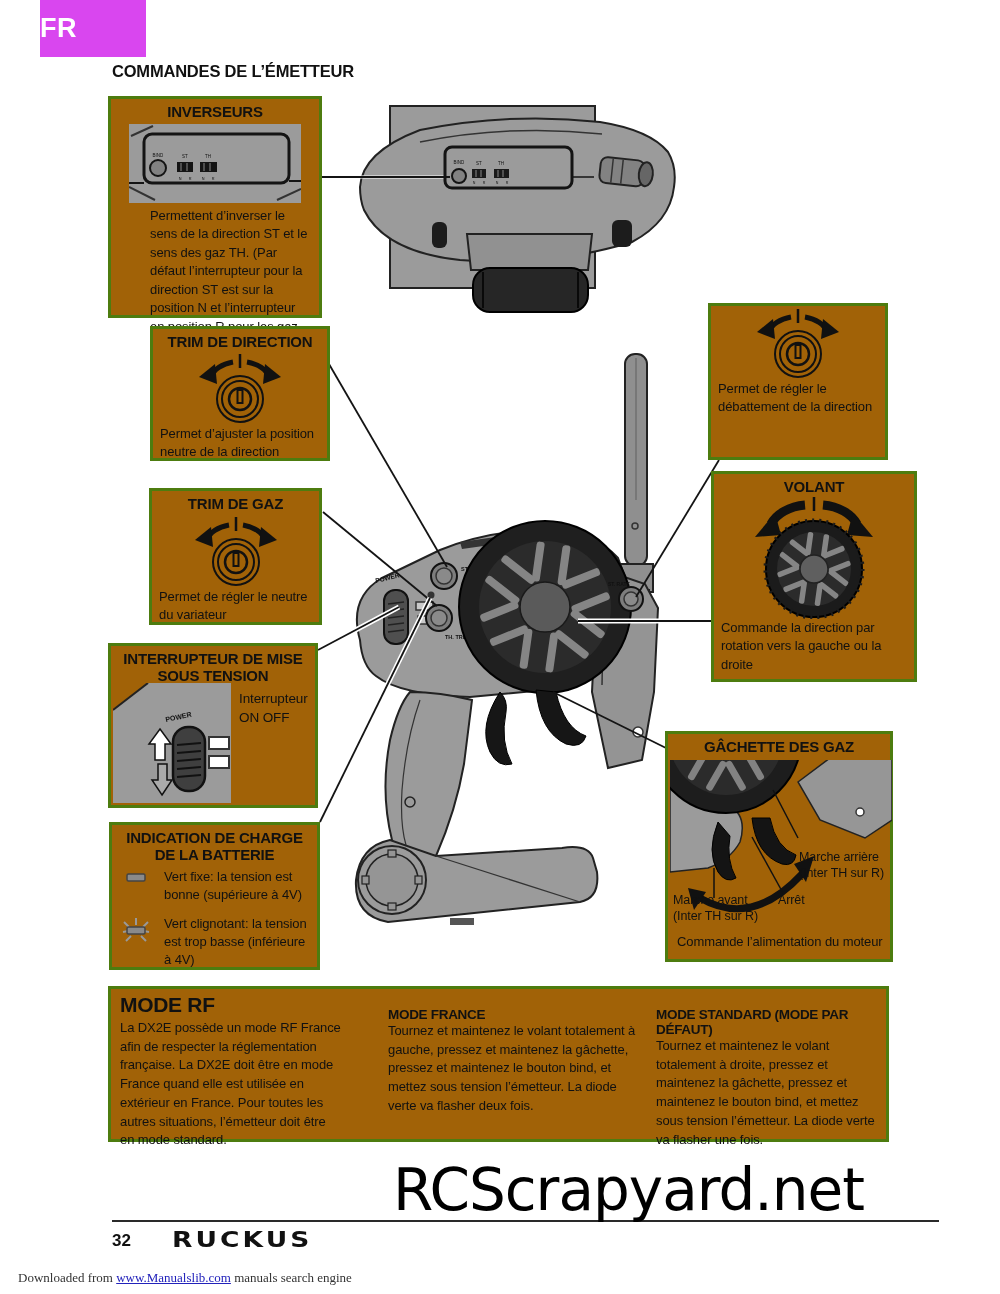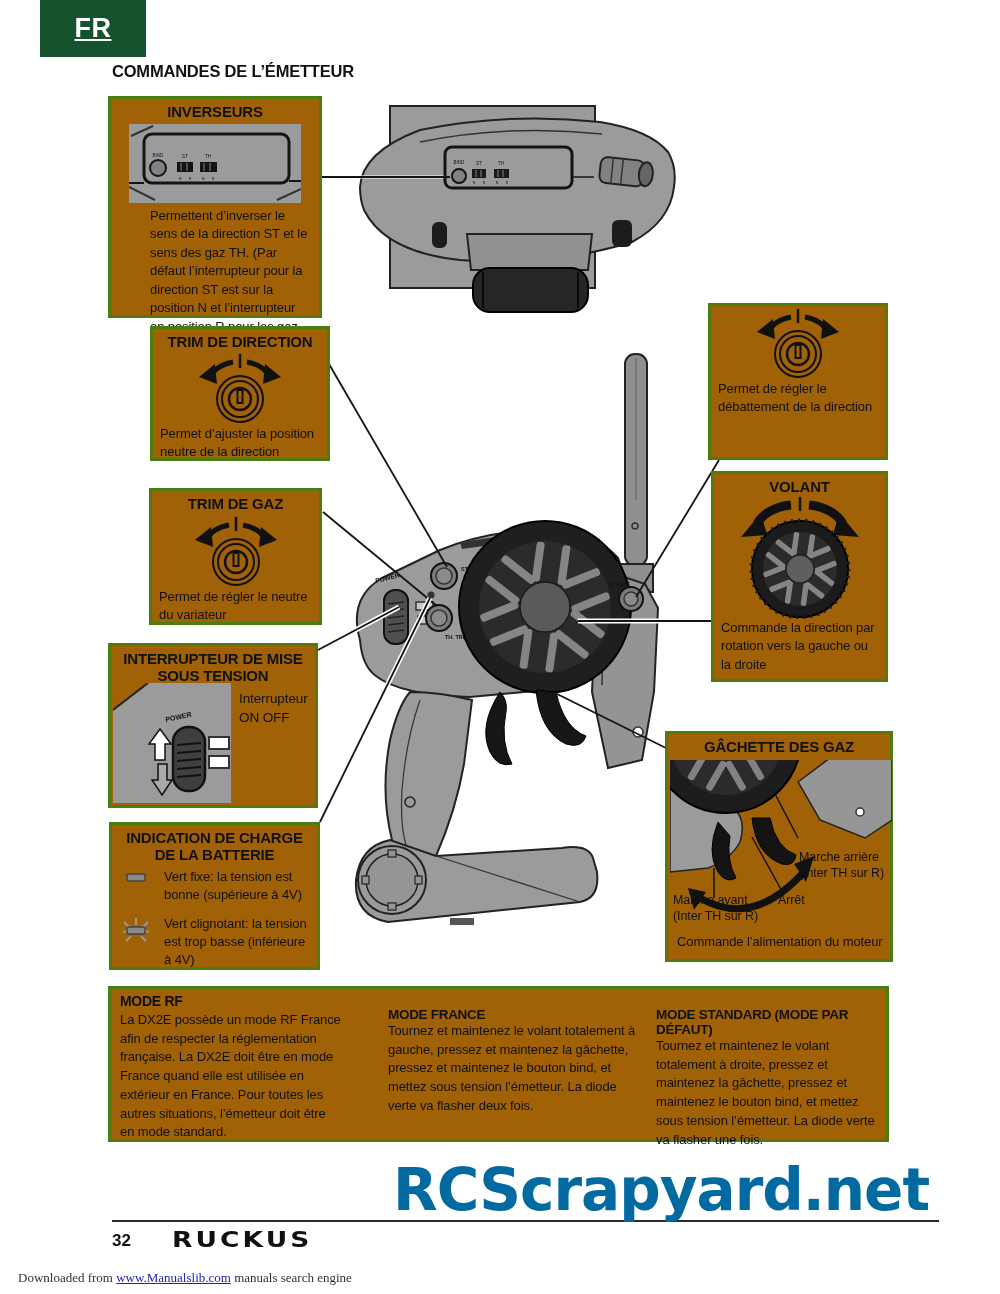--- a/index.html
+++ b/index.html
@@ -1,38 +1,38 @@
 <!DOCTYPE html>
 <html><head>
 <meta charset="utf-8">
 <style>
   html,body{margin:0;padding:0;background:#e8e8e8;}
   .page{position:relative;width:1000px;height:1294px;background:#ffffff;
         font-family:"Liberation Sans",sans-serif;color:#111;overflow:hidden;margin:0 auto;}
   .abs{position:absolute;}
   
-  .fr-tag{left:40px;top:0;width:106px;height:57px;background:#14532d;color:#fff;
-          display:flex;align-items:center;justify-content:center;font-weight:bold;font-size:27px;letter-spacing:.5px;text-decoration:underline;}
+  .fr-tag{left:40px;top:0;width:106px;height:57px;background:#d946ef;color:#fff;
+          display:flex;align-items:center;font-weight:bold;font-size:27px;letter-spacing:.5px;}
   .page-title{left:112px;top:62px;font-weight:bold;font-size:16.5px;letter-spacing:-0.2px;}
   
   .callout{position:absolute;background:#a16207;border:3px solid #4d7c0f;box-sizing:border-box;z-index:30;}
   .ct{font-weight:bold;text-align:center;font-size:15px;line-height:1.12;letter-spacing:-0.2px;padding-top:5px;}
   .cb{font-size:13px;line-height:1.42;padding:0 7px;letter-spacing:-0.1px;}
   .center{display:flex;justify-content:center;}
   
-  .mode-title-big{font-weight:bold;font-size:14px;letter-spacing:-0.3px;}
+  .mode-title-big{font-weight:bold;font-size:21px;letter-spacing:-0.3px;}
   .mode-title{font-weight:bold;font-size:13.5px;letter-spacing:-0.3px;}
   .mode-body{font-size:13px;line-height:1.44;letter-spacing:-0.1px;}
   
   .rule{left:112px;top:1220px;width:827px;height:2px;background:#2a2a2a;z-index:40;}
   .pagenum{left:112px;top:1231px;font-weight:bold;font-size:17px;z-index:41;}
   .brand{left:172px;top:1228px;font-family:"DejaVu Sans",sans-serif;font-weight:900;font-size:26px;
          letter-spacing:3px;transform:scaleY(0.8) scaleX(1.02);transform-origin:left top;z-index:41;}
-  .watermark{left:393px;top:1156px;font-family:"DejaVu Sans",sans-serif;font-weight:bold;font-size:58px;
-             color:#0369a1;letter-spacing:-1px;z-index:50;white-space:nowrap;}
+  .watermark{left:393px;top:1156px;font-family:"DejaVu Sans",sans-serif;font-weight:normal;font-size:58px;
+             color:#000000;letter-spacing:-1px;z-index:50;white-space:nowrap;}
   .dl-line{left:18px;top:1270px;font-family:"Liberation Serif",serif;font-size:13px;color:#333;z-index:41;}
   .dl-line a{color:#2222bb;text-decoration:underline;cursor:pointer;}
   svg text{font-family:"Liberation Sans",sans-serif;fill:#111;}
   .gach-label{position:absolute;font-size:12.5px;line-height:1.3;letter-spacing:-0.1px;z-index:5;}
   .led-row{display:flex;gap:14px;padding:2px 6px 0 10px;}
   .led-row .txt{font-size:13px;line-height:1.42;letter-spacing:-0.1px;}
 </style>
 </head>
 <body>
 
@@ -294,21 +294,21 @@
         <line x1="43" y1="1" x2="43" y2="15" stroke="#111" stroke-width="2.5"></line>
         <circle cx="43" cy="46" r="23" fill="none" stroke="#111" stroke-width="2"></circle>
         <circle cx="43" cy="46" r="18" fill="none" stroke="#111" stroke-width="2"></circle>
         <circle cx="43" cy="46" r="11" fill="none" stroke="#111" stroke-width="2.5"></circle>
         <rect x="40.5" y="37" width="5" height="13" fill="none" stroke="#111" stroke-width="2"></rect>
       </svg>
     </div>
     <div class="cb">Permet de régler le débattement de la direction</div>
   </div>
 
-  <div class="callout" style="left:711px;top:471px;width:177px;height:211px;">
+  <div class="callout" style="left:711px;top:471px;width:206px;height:211px;">
     <div class="ct">VOLANT</div>
     <div class="center" style="margin-top:1px;">
       <svg width="150" height="122" viewBox="0 0 150 122">
         <path d="M66,8 A42,30 0 0 0 32,27" fill="none" stroke="#111" stroke-width="9"></path>
         <polygon points="16,40 36,16 42,38" fill="#111"></polygon>
         <path d="M84,8 A42,30 0 0 1 118,27" fill="none" stroke="#111" stroke-width="9"></path>
         <polygon points="134,40 114,16 108,38" fill="#111"></polygon>
         <line x1="75" y1="0" x2="75" y2="14" stroke="#111" stroke-width="2.5"></line>
         <circle cx="75" cy="72" r="48" fill="#1b1b1b" stroke="#000" stroke-width="2"></circle>
         <circle cx="75" cy="72" r="48" fill="none" stroke="#1b1b1b" stroke-width="5" stroke-dasharray="2,5"></circle>

